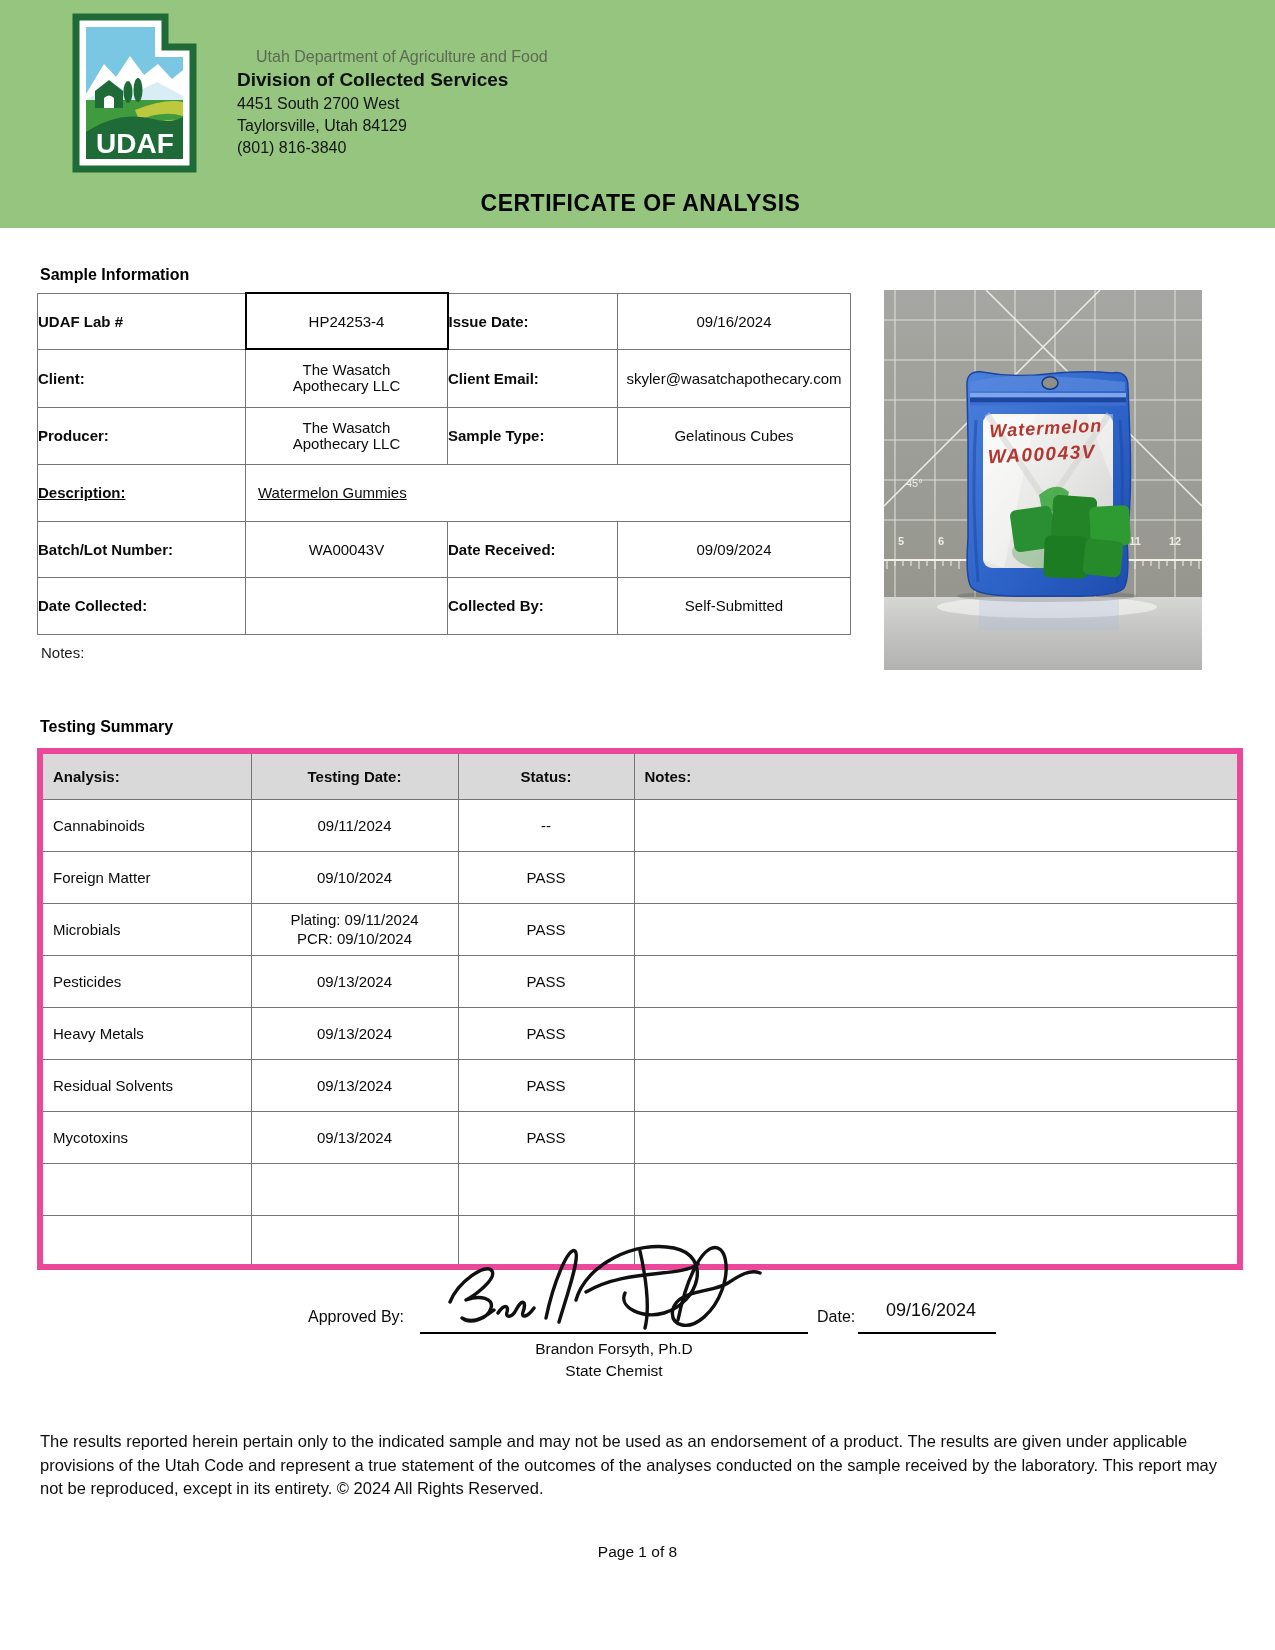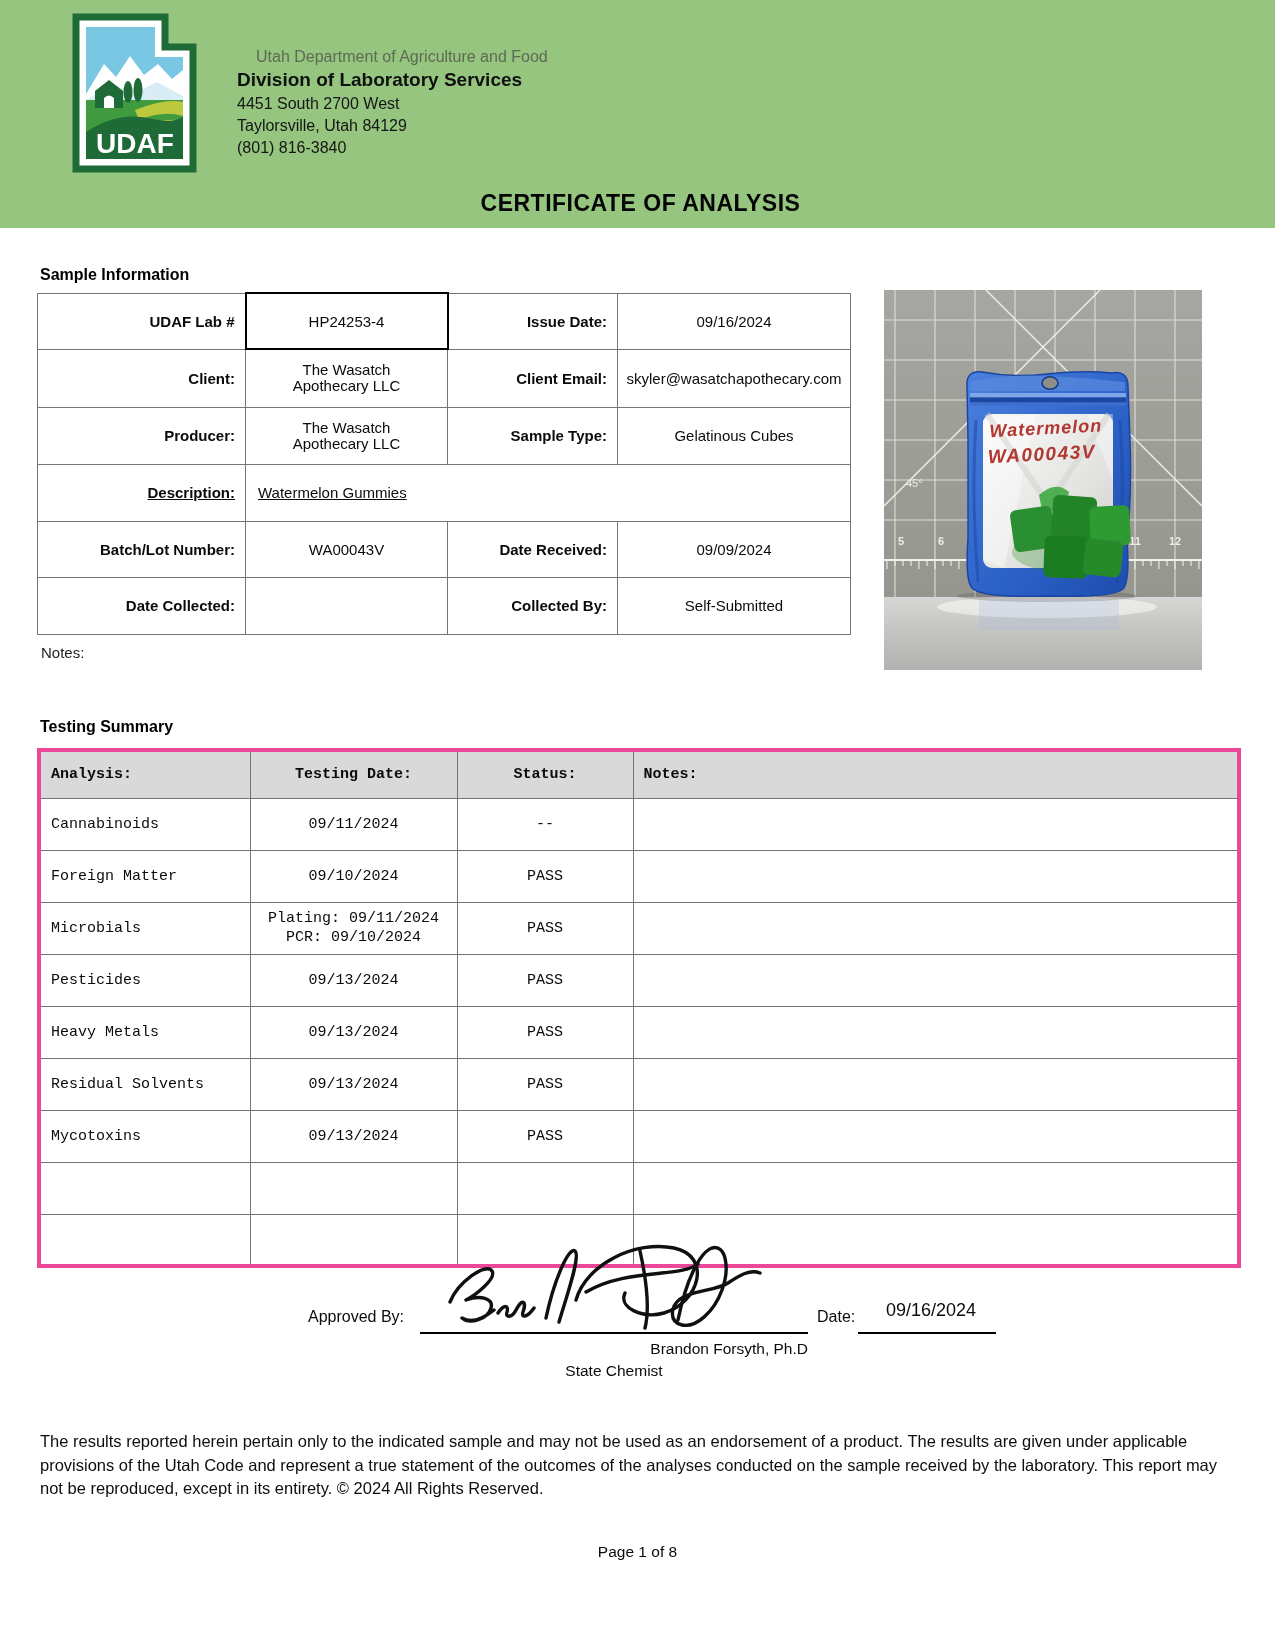--- a/index.html
+++ b/index.html
@@ -27,43 +27,43 @@
   table { border-collapse:collapse; table-layout:fixed; }
   .si-table { position:absolute; left:37px; top:292px; width:813px; }
   .si-table td { border:1px solid #757575; vertical-align:middle; font-size:15px; overflow:hidden; }
   .si-table { border:1px solid #4c4c4c; }
   .si-table tr:nth-child(1) td { height:56px; }
   .si-table tr:nth-child(2) td { height:58px; }
   .si-table tr:nth-child(3) td { height:57px; }
   .si-table tr:nth-child(4) td { height:57px;text-decoration:underline; }
   .si-table tr:nth-child(5) td { height:56px; }
   .si-table tr:nth-child(6) td { height:57px; }
-  .cell-label { font-weight:bold; text-align:right; padding-right:10px; }
+  .cell-label { font-weight:bold; padding-right:10px; }
   .cell-value { text-align:center; }
   .cell-strong { border:2px solid #000 !important; }
   .cell-small { font-size:13px; }
   .cell-wrap { padding:0 27px; line-height:16px; }
   .cell-left { text-align:left; padding-left:12px; font-size:14px; }
-  .ts-table { position:absolute; left:37px; top:748px; width:1200px; border:4px solid #ec4899;font-family:Liberation Mono, monospace; }
+  .ts-table { position:absolute; left:37px; top:748px; width:1200px; border:6px solid #ec4899; }
   .ts-table th, .ts-table td { border:1px solid #757575; font-size:15px; vertical-align:middle; }
   .ts-table th { background:#d9d9d9; font-weight:bold; height:48px; }
   .ts-table td { height:52px; }
   .th-left, .td-left { text-align:left; padding-left:10px; }
   .th-center, .td-center { text-align:center; }
   .ts-date { white-space:pre-line; line-height:19px; }
   
   .photo { position:absolute; left:884px; top:290px; width:318px; height:380px; }
   
   .approved-label { position:absolute; left:308px; top:1308px; font-size:16px; }
   .date-label { position:absolute; left:817px; top:1308px; font-size:16px; }
   .date-value { position:absolute; left:866px; top:1300px; width:130px; text-align:center; font-size:18px; }
   .sig-line { position:absolute; left:420px; top:1332px; width:388px; border-top:2px solid #000; }
   .date-line { position:absolute; left:858px; top:1332px; width:138px; border-top:2px solid #000; }
   .signature-svg { position:absolute; left:428px; top:1238px; }
-  .approver-name { position:absolute; left:420px; top:1340px; width:388px; text-align:right; font-size:15.5px; }
+  .approver-name { position:absolute; left:420px; top:1340px; width:388px; text-align:center; font-size:15.5px; }
   .approver-title { position:absolute; left:420px; top:1362px; width:388px; text-align:center; font-size:15.5px; }
   
   .disclaimer { position:absolute; left:40px; top:1422px; width:1185px; font-size:16.5px; line-height:23.5px; color:#0e0e0e;margin-top:8px; }
   .page-number { position:absolute; left:0; top:1543px; width:1275px; text-align:center; font-size:15.5px; }
 </style>
 </head>
 <body>
 
 <div class="page">
 
@@ -85,21 +85,21 @@
           <ellipse cx="67" cy="78" rx="4.5" ry="12" fill="#1e6b37"></ellipse>
           <path d="M24,96 V79 L38,68 L52,79 V96 Z" fill="#1e6b37"></path>
           <path d="M33,96 V86 Q38,81 43,86 V96 Z" fill="#ffffff"></path>
           <path d="M15,147 V120 Q48,98 82,107 Q100,112 112,105 V147 Z" fill="#1e6b37"></path>
           <text x="64" y="141" text-anchor="middle" font-family="Liberation Sans, sans-serif" font-size="28" font-weight="bold" fill="#ffffff">UDAF</text>
         </g>
       </svg>
     </div>
     <div class="org-info">
       <div class="org-agency">Utah Department of Agriculture and Food</div>
-      <div class="org-division">Division of Laboratory Services</div>
+      <div class="org-division">Division of Collected Services</div>
       <div class="org-plain">4451 South 2700 West</div>
       <div class="org-plain">Taylorsville, Utah 84129</div>
       <div class="org-plain">(801) 816-3840</div>
     </div>
     <div class="cert-title">CERTIFICATE OF ANALYSIS</div>
   </div>
 
   <div class="sec-heading si-heading">Sample Information</div>
 
   <table class="si-table">

